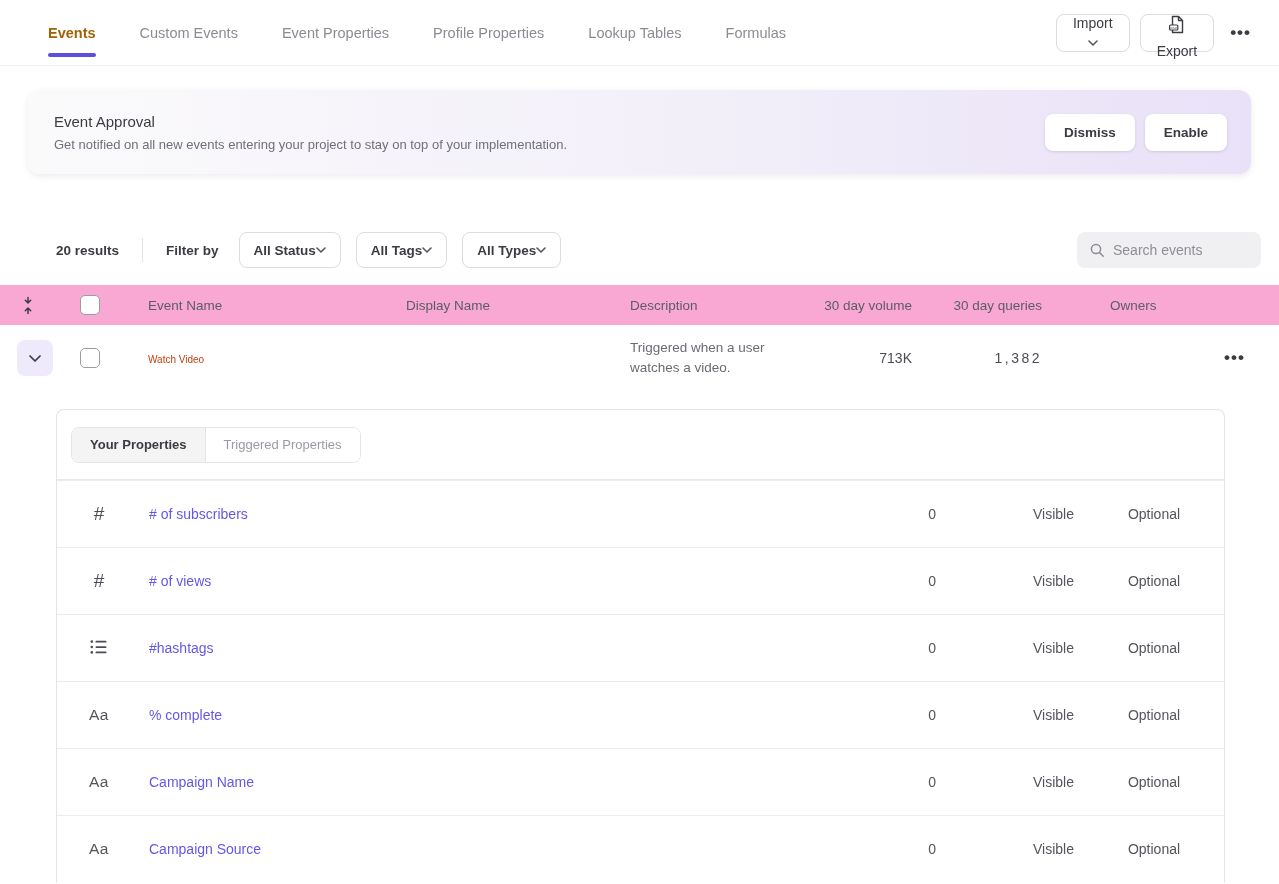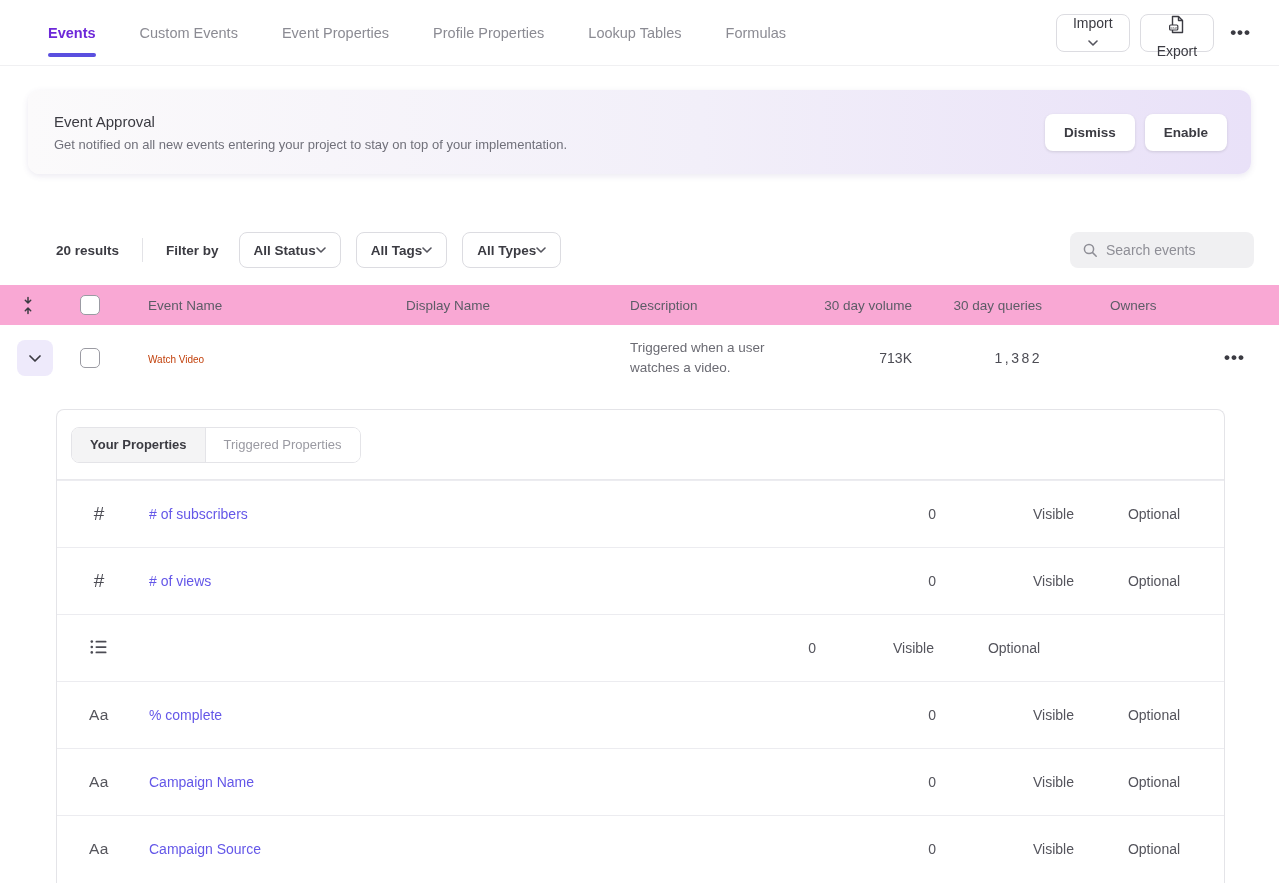--- a/index.html
+++ b/index.html
@@ -5,37 +5,37 @@
   * { box-sizing: border-box; margin: 0; padding: 0; }
   html,body { width:1279px; height:884px; overflow:hidden; }
   body {
     font-family: "Liberation Sans", sans-serif;
     background:#ffffff; color:#3b3b42; font-size:14px;
   }
   
   .topnav { height:66px; display:flex; align-items:center; padding:0 22px 0 48px; border-bottom:1px solid #f0f0f2; }
   .nav-tabs { display:flex; gap:44px; flex:1; }
   .nav-tab { position:relative; height:66px; display:flex; align-items:center; font-size:14.5px; color:#8b8b93; cursor:pointer; white-space:nowrap; }
-  .nav-tab.active { color:#6d28d9; font-weight:700; }
+  .nav-tab.active { color:#a16207; font-weight:700; }
   .nav-tab.active::after { content:""; position:absolute; left:0; right:0; bottom:9px; height:3.5px; border-radius:2px; background:#5a4fdf; }
   .nav-actions { display:flex; align-items:center; gap:10px; }
   .btn { height:38px; border:1px solid #dcdce1; border-radius:8px; background:#fff; padding:0 16px; font-size:14px; font-weight:500; color:#3b3b42; display:inline-flex; align-items:center; gap:9px; cursor:pointer; font-family:inherit;flex-direction:column; }
   .overflow-btn { border:none; background:none; font-size:17px; font-weight:700; letter-spacing:1px; color:#3b3b42; padding:0 6px; cursor:pointer; }
   .chev { color:#55555e; display:inline-flex; }
   
   .banner { margin:24px 28px 0 28px; height:84px; border-radius:12px; display:flex; align-items:center; padding:0 24px;
     background:linear-gradient(90deg,#fbfafb 0%, #f2eff9 55%, #e9e1f8 100%);
     box-shadow:0 2px 6px rgba(90,70,140,.12); }
   .banner-text { flex:1; padding-left:2px; }
   .banner-title { font-size:15px; font-weight:400; color:#3b3b42; }
   .banner-subtitle { font-size:13px; color:#70707a; margin-top:7px; }
   .banner-actions { display:flex; gap:10px; }
   .banner-btn { height:37px; padding:0 19px; border:none; border-radius:8px; background:#fff; font-size:13.5px; font-weight:600; color:#3b3b42; box-shadow:0 1px 3px rgba(0,0,0,.12); cursor:pointer; font-family:inherit; }
   
-  .filter-row { margin-top:58px; height:36px; display:flex; align-items:center; padding-left:56px; padding-right:25px; }
+  .filter-row { margin-top:58px; height:36px; display:flex; align-items:center; padding-left:56px; padding-right:18px; }
   .results-count { font-size:13.5px; font-weight:600; color:#3b3b42; }
   .vdivider { width:1px; height:24px; background:#e3e3e7; margin:0 23px; }
   .filter-by { font-size:13.5px; font-weight:600; color:#3b3b42; margin-right:20px; }
   .dropdown { height:36px; border:1px solid #dcdce1; border-radius:8px; background:#fff; padding:0 14px; display:inline-flex; align-items:center; font-size:13.5px; font-weight:600; color:#3b3b42; margin-right:15px; cursor:pointer; font-family:inherit; }
   .search-box { margin-left:auto; width:184px; height:36px; background:#f0f0f2; border-radius:8px; display:flex; align-items:center; padding:0 12px; gap:8px; }
   .search-box input { border:none; background:transparent; outline:none; font-family:inherit; font-size:14px; color:#3b3b42; width:100%; }
   .search-box input::placeholder { color:#8e8e96; }
   
   .grid { display:grid; grid-template-columns:56px 92px 258px 224px 190px 100px 142px 128px 1fr; align-items:center; }
   .thead { margin-top:17px; height:40px; background:#f9a8d4; font-size:13.5px; color:#5c5c66; }
@@ -245,20 +245,21 @@
     <div class="prop-icon">
       <svg width="18" height="16" viewBox="0 0 18 16">
         <circle cx="1.8" cy="2.6" r="1.3" fill="#4c4c54"></circle>
           <rect x="5.5" y="1.8" width="11" height="1.7" rx=".85" fill="#4c4c54"></rect>
         <circle cx="1.8" cy="8" r="1.3" fill="#4c4c54"></circle>
           <rect x="5.5" y="7.2" width="11" height="1.7" rx=".85" fill="#4c4c54"></rect>
         <circle cx="1.8" cy="13.4" r="1.3" fill="#4c4c54"></circle>
           <rect x="5.5" y="12.6" width="11" height="1.7" rx=".85" fill="#4c4c54"></rect>
       </svg>
     </div>
+    <div><a class="prop-name">#hashtags</a></div>
     <div class="prop-q">0</div>
     <div class="prop-vis">Visible</div>
     <div class="prop-status">Optional</div>
   </div>
 
   <div class="prop-row">
     <div class="prop-icon aa">Aa</div>
     <div><a class="prop-name">% complete</a></div>
     <div class="prop-q">0</div>
     <div class="prop-vis">Visible</div>

